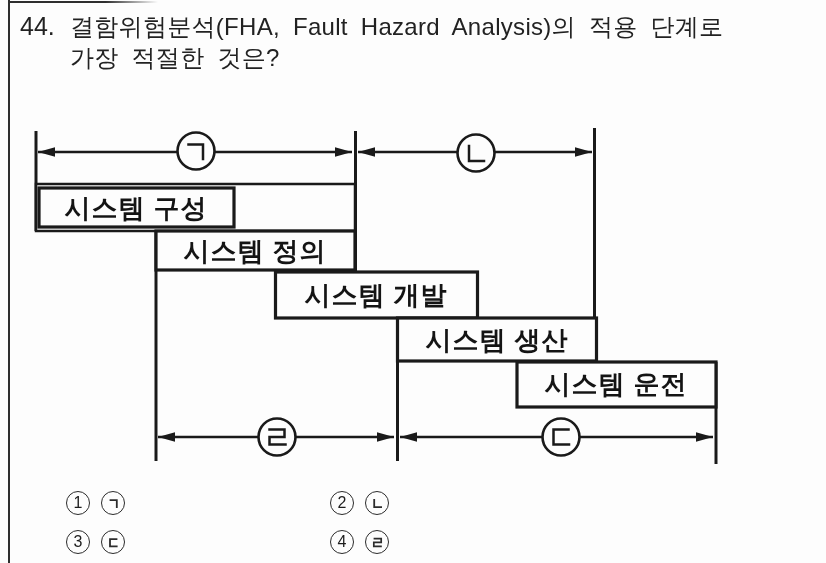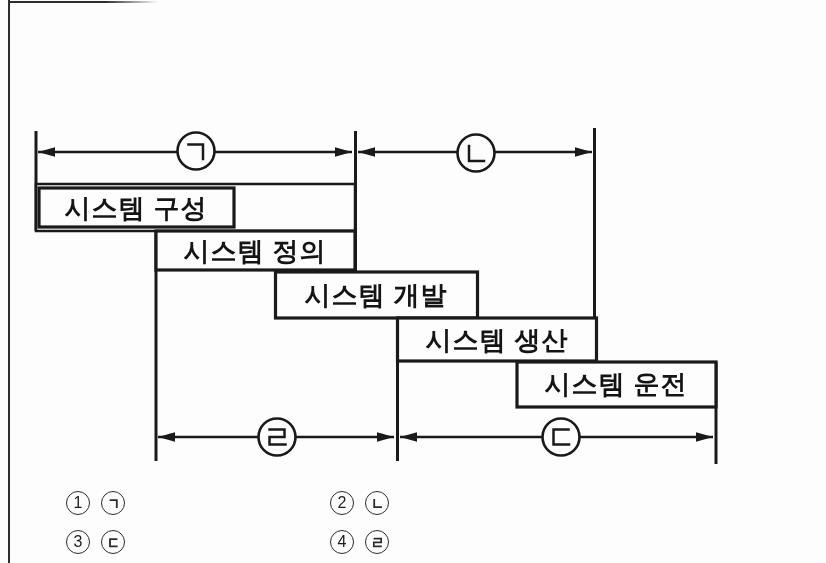--- a/index.html
+++ b/index.html
@@ -36,20 +36,27 @@
   .cjamo svg{display:block;}
 </style>
 </head>
 <body>
 
 <div class="page">
 
   <div class="edge-left"></div>
   <div class="edge-top"></div>
 
+  <div class="question">
+    <span class="q-num">44.</span>
+    <div class="q-text">
+      <div>결함위험분석(FHA, Fault Hazard Analysis)의 적용 단계로</div>
+      <div>가장 적절한 것은?</div>
+    </div>
+  </div>
 
   <svg class="diagram" width="826" height="390" viewBox="0 0 826 390">
     <g stroke="#1a1a1a" fill="none">
 
       <g stroke-width="3">
         <line x1="36" y1="31" x2="36" y2="131"></line>
         <line x1="355.5" y1="31" x2="355.5" y2="171"></line>
         <line x1="594.5" y1="28" x2="594.5" y2="219"></line>
         <line x1="156" y1="131" x2="156" y2="361"></line>
         <line x1="397.5" y1="218" x2="397.5" y2="361"></line>

